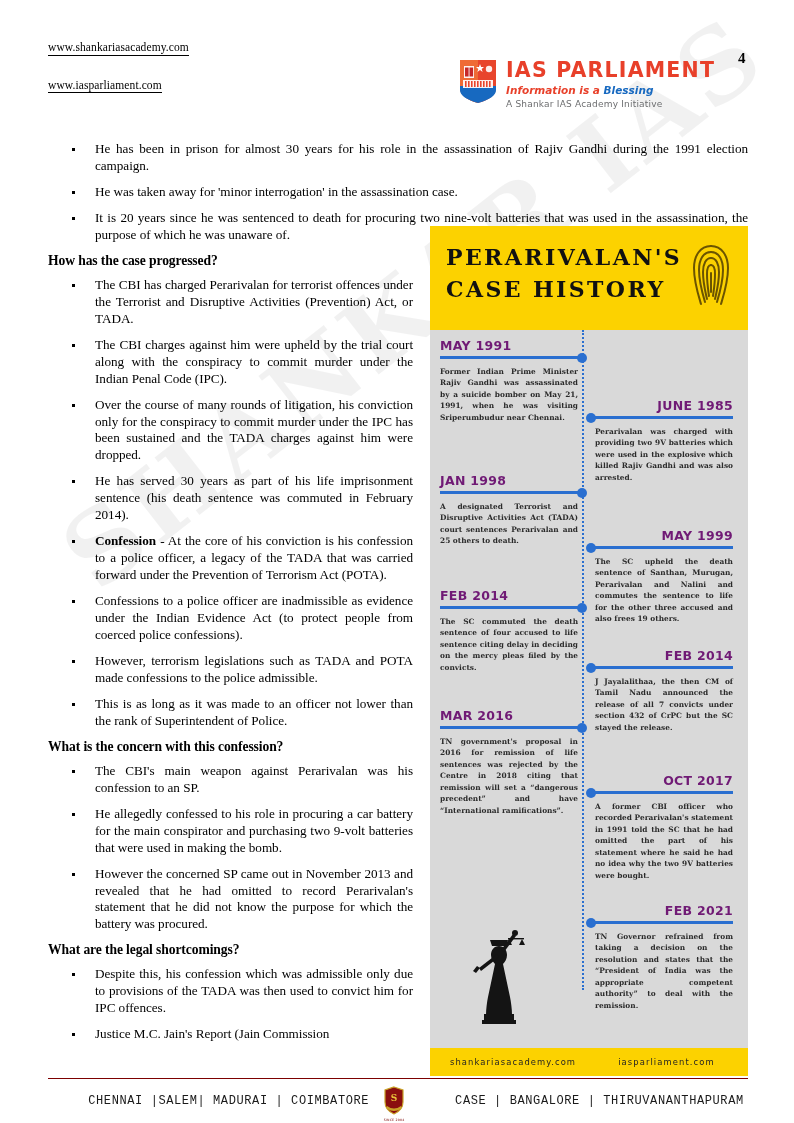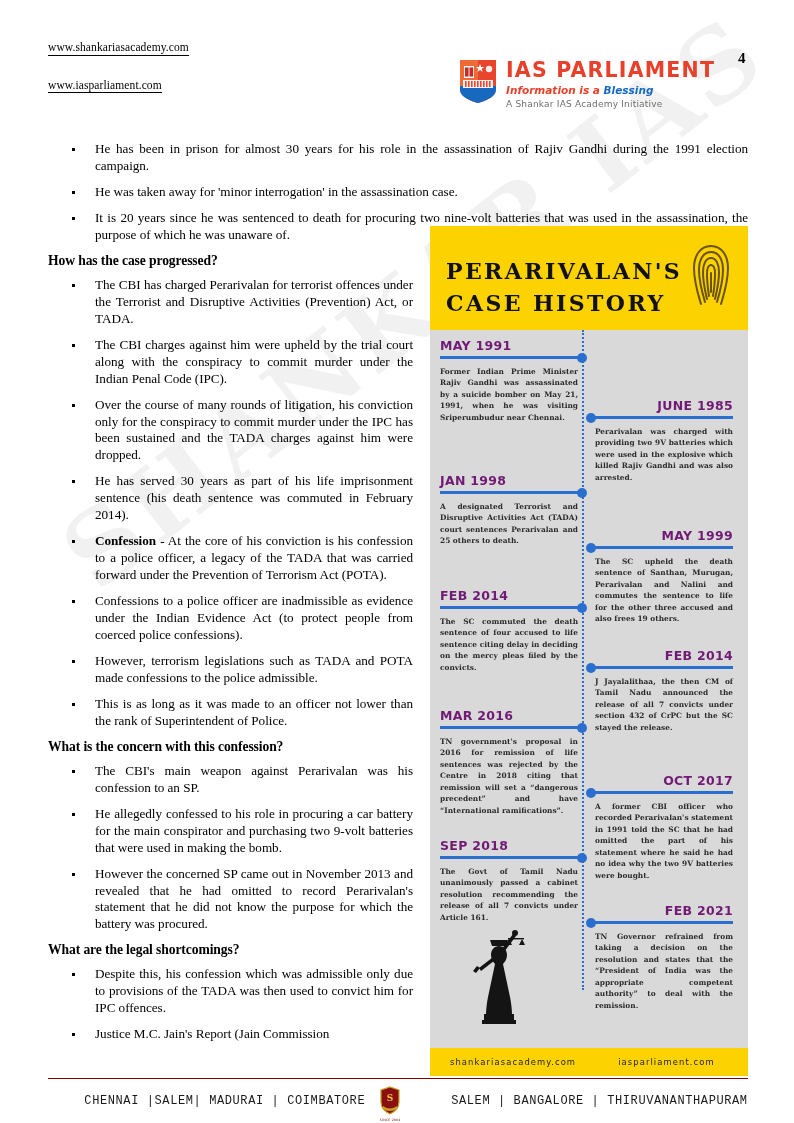--- a/index.html
+++ b/index.html
@@ -141,21 +141,21 @@
     overflow: hidden;
   }
   .info-title {
     background: #fcd200;
     height: 104px;
     position: relative;
     overflow: hidden;
   }
   .info-title .t {
     position: absolute;
-    left: 16px; top: 30px;
+    left: 16px; top: 16px;
     font-family: "DejaVu Serif", serif;
     font-weight: bold;
     font-size: 22px;
     letter-spacing: 2.4px;
     line-height: 1.45;
     color: #111;
   }
   .fingerprint {
     position: absolute;
     right: 14px; top: 14px;
@@ -454,27 +454,20 @@
       </div>
 
       <div class="ev right" style="top:443px;">
         <div class="date">OCT 2017</div>
         <div class="rule">
             <span class="dot"></span>
           </div>
         <div class="body">A former CBI officer who recorded Perarivalan's statement in 1991 told the SC that he had omitted the part of his statement where he said he had no idea why the two 9V batteries were bought.</div>
       </div>
 
-      <div class="ev left" style="top:508px;">
-        <div class="date">SEP 2018</div>
-        <div class="rule">
-            <span class="dot"></span>
-          </div>
-        <div class="body">The Govt of Tamil Nadu unanimously passed a cabinet resolution recommending the release of all 7 convicts under Article 161.</div>
-      </div>
 
       <div class="ev right" style="top:573px;">
         <div class="date">FEB 2021</div>
         <div class="rule">
             <span class="dot"></span>
           </div>
         <div class="body">TN Governor refrained from taking a decision on the resolution and states that the “President of India was the appropriate competent authority” to deal with the remission.</div>
       </div>
 
       <svg class="lady" viewBox="0 0 62 96">
@@ -504,16 +497,16 @@
   <div class="footer">
     <span class="ft">CHENNAI |SALEM| MADURAI | COIMBATORE</span>
     <span class="foot-seal">
       <svg width="22" height="30" viewBox="0 0 22 30">
         <path d="M11 1 L20 4 V16 Q20 24 11 28 Q2 24 2 16 V4 Z" fill="#8a0f0f" stroke="#c9a227" stroke-width="1.2"></path>
         <text x="11" y="15" font-family="DejaVu Serif, serif" font-size="9" font-weight="bold" fill="#e8c23a" text-anchor="middle">S</text>
         <path d="M4 20 q7 5 14 0 l0 3 q-7 4 -14 0 z" fill="#c9a227"></path>
       </svg>
       <span class="seal-since">SINCE 2004</span>
     </span>
-    <span class="ft">SALEM | BANGALORE | THIRUVANANTHAPURAM</span>
+    <span class="ft">CASE | BANGALORE | THIRUVANANTHAPURAM</span>
   </div>
 
 </div>
 
 </body></html>

